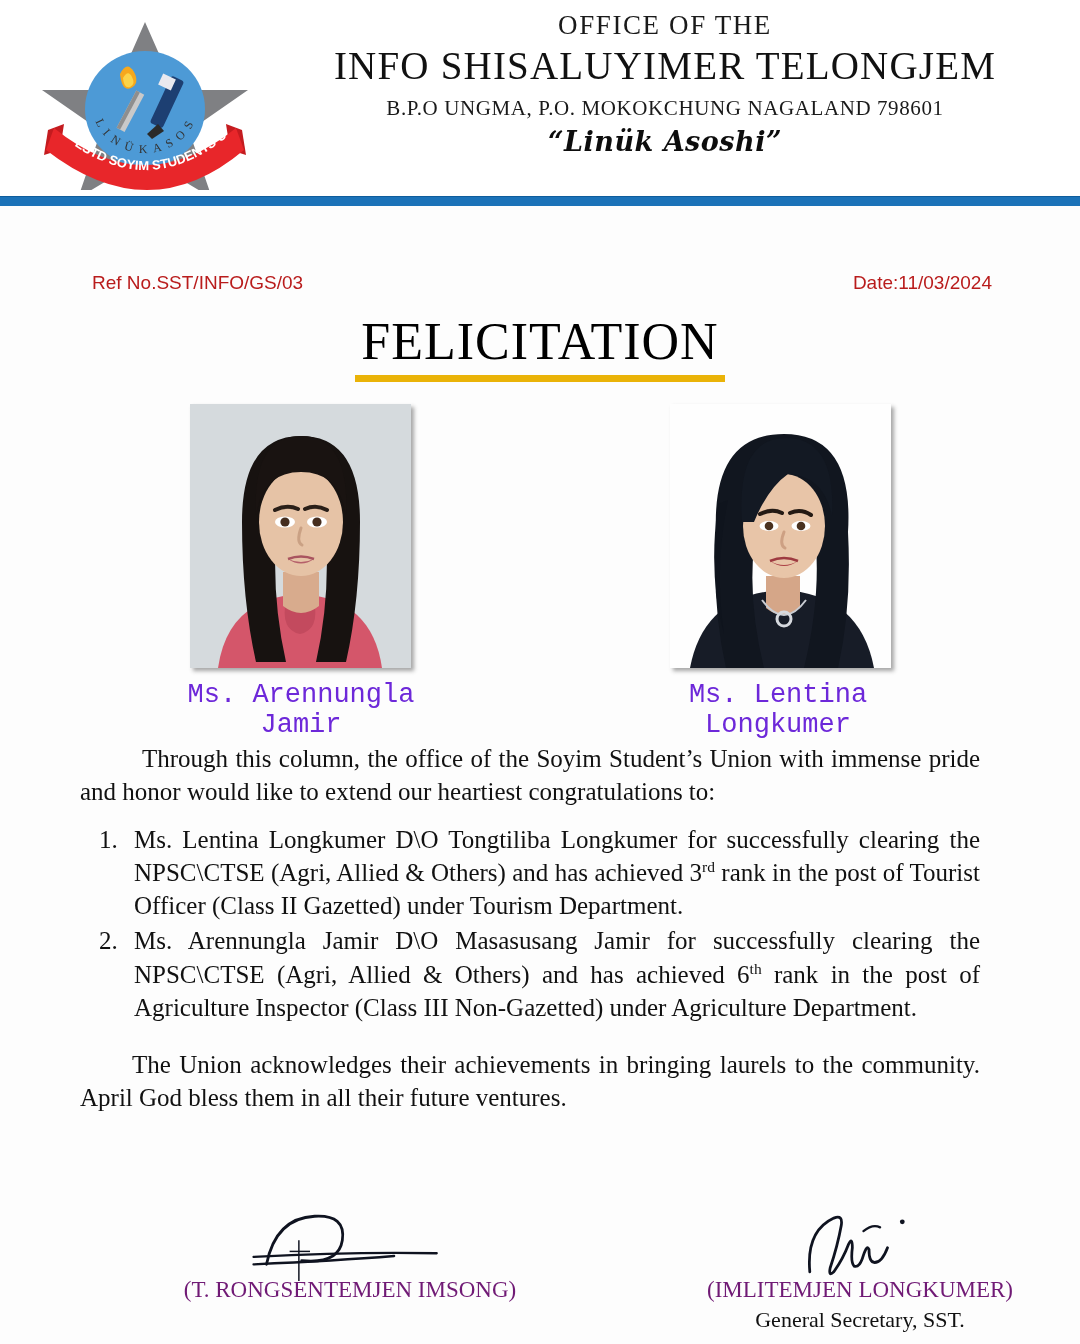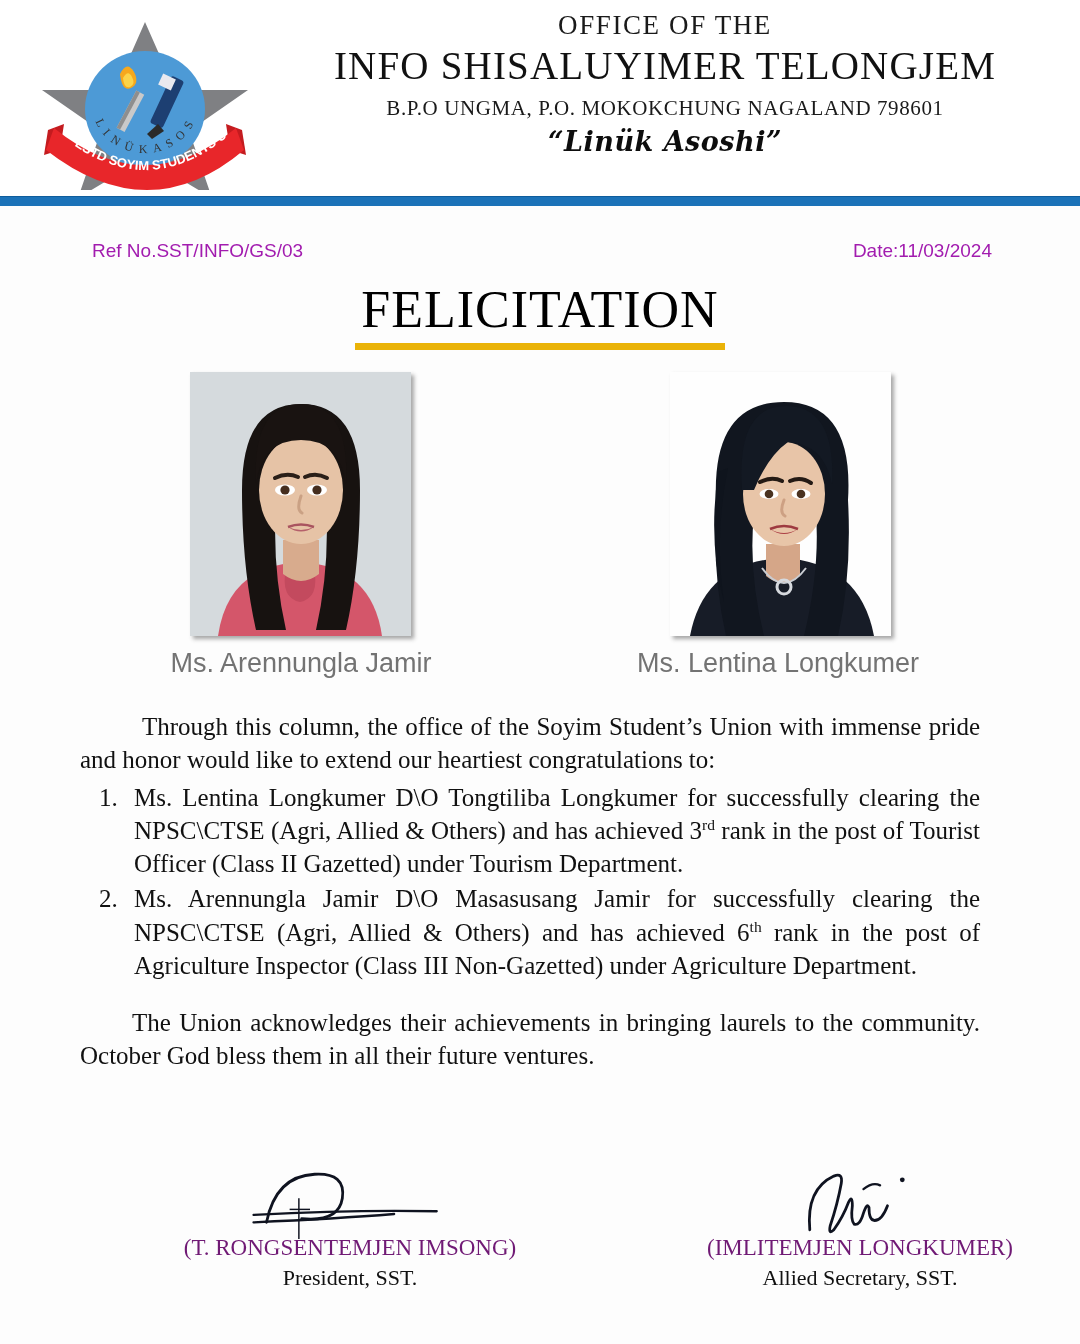--- a/index.html
+++ b/index.html
@@ -81,21 +81,22 @@
     width: 100%;
   }
 
   
   .ref-row {
     display: flex;
     justify-content: space-between;
     padding: 34px 88px 0 92px;
     font-family: "Liberation Sans", sans-serif;
     font-size: 19px;
-    color: #a21caf;
+    color: #b91c1c;
+    margin-top: 32px;
   }
 
   
   .title-wrap {
     text-align: center;
     margin-top: 18px;
   }
   .doc-title {
     display: inline-block;
     font-family: "Liberation Serif", serif;
@@ -127,23 +128,23 @@
   .caption-row {
     position: relative;
     height: 44px;
     margin-top: 8px;
   }
   .caption {
     position: absolute;
     top: 0;
     width: 320px;
     text-align: center;
-    font-family: Liberation Sans, sans-serif;
+    font-family: Liberation Mono, monospace;
     font-size: 27px;
-    color: #737373;
+    color: #6d28d9;
   }
   .caption-left  { left: 141px; }
   .caption-right { left: 618px; }
 
   
   .body-wrap {
     padding: 18px 100px 0 80px;
   }
   .para {
     font-family: "Liberation Serif", serif;
@@ -152,21 +153,21 @@
     color: #111111;
     text-align: justify;
     text-indent: 62px;
     margin: 0;
   }
   .para-closing {
     margin-top: 24px;
     text-indent: 52px;
   }
   ol.awards {
-    margin: 4px 0 0 0;
+    margin: 14px 0 0 0;
     padding-left: 44px;
     font-family: "Liberation Serif", serif;
     font-size: 25px;
     line-height: 1.33;
     color: #111111;
   }
   ol.awards li {
     text-align: justify;
     padding-left: 10px;
     margin-bottom: 2px;
@@ -342,41 +343,40 @@
 
     <ol class="awards">
       <li>
         <span>Ms. Lentina Longkumer D\O Tongtiliba Longkumer for successfully clearing the NPSC\CTSE (Agri, Allied &amp; Others) and has achieved </span><span>3</span><sup>rd</sup><span> rank in the post of Tourist Officer (Class II Gazetted) under Tourism Department.</span>
       </li>
       <li>
         <span>Ms. Arennungla Jamir D\O Masasusang Jamir for successfully clearing the NPSC\CTSE (Agri, Allied &amp; Others) and has achieved </span><span>6</span><sup>th</sup><span> rank in the post of Agriculture Inspector (Class III Non-Gazetted) under Agriculture Department.</span>
       </li>
     </ol>
 
-    <p class="para para-closing">The Union acknowledges their achievements in bringing laurels to the community. October God bless them in all their future ventures.</p>
+    <p class="para para-closing">The Union acknowledges their achievements in bringing laurels to the community. April God bless them in all their future ventures.</p>
 
     <div class="sign-row">
 
       <div class="sign-block sign-left">
         <svg class="sig-img" viewBox="0 0 300 80">
           <path d="M60,62 q10,-50 52,-52 q34,-2 30,26 q-4,26 -44,22" stroke="#0f1320" stroke-width="3" fill="none" stroke-linecap="round"></path>
           <path d="M46,54 q110,-6 198,-4" stroke="#0f1320" stroke-width="2.5" fill="none" stroke-linecap="round"></path>
           <path d="M46,62 q90,-4 152,-9" stroke="#0f1320" stroke-width="2.5" fill="none" stroke-linecap="round"></path>
           <path d="M95,36 v70" stroke="#0f1320" stroke-width="1.6" fill="none"></path>
           <path d="M85,48 h22" stroke="#0f1320" stroke-width="1.6" fill="none"></path>
         </svg>
         <div class="sign-name">(T. RONGSENTEMJEN IMSONG)</div>
-        <div class="sign-role">President, SST.</div>
       </div>
 
       <div class="sign-block sign-right">
         <svg class="sig-img" viewBox="0 0 300 80">
           <path d="M96,70 q-4,-44 26,-58 q10,-4 8,8 q-4,22 -12,46 q-2,10 4,4 q10,-14 16,-30 q4,-8 4,4 q-2,16 2,20 q6,2 10,-12 q4,-12 6,-6 q0,14 6,14 q8,0 14,-16" stroke="#0f1320" stroke-width="3" fill="none" stroke-linecap="round"></path>
           <path d="M154,26 q10,-8 18,-4" stroke="#0f1320" stroke-width="2.5" fill="none" stroke-linecap="round"></path>
           <circle cx="196" cy="16" r="2.6" fill="#0f1320"></circle>
         </svg>
         <div class="sign-name">(IMLITEMJEN LONGKUMER)</div>
-        <div class="sign-role">Allied Secretary, SST.</div>
+        <div class="sign-role">General Secretary, SST.</div>
       </div>
     </div>
   </div>
 
 </div>
 
 </body></html>

